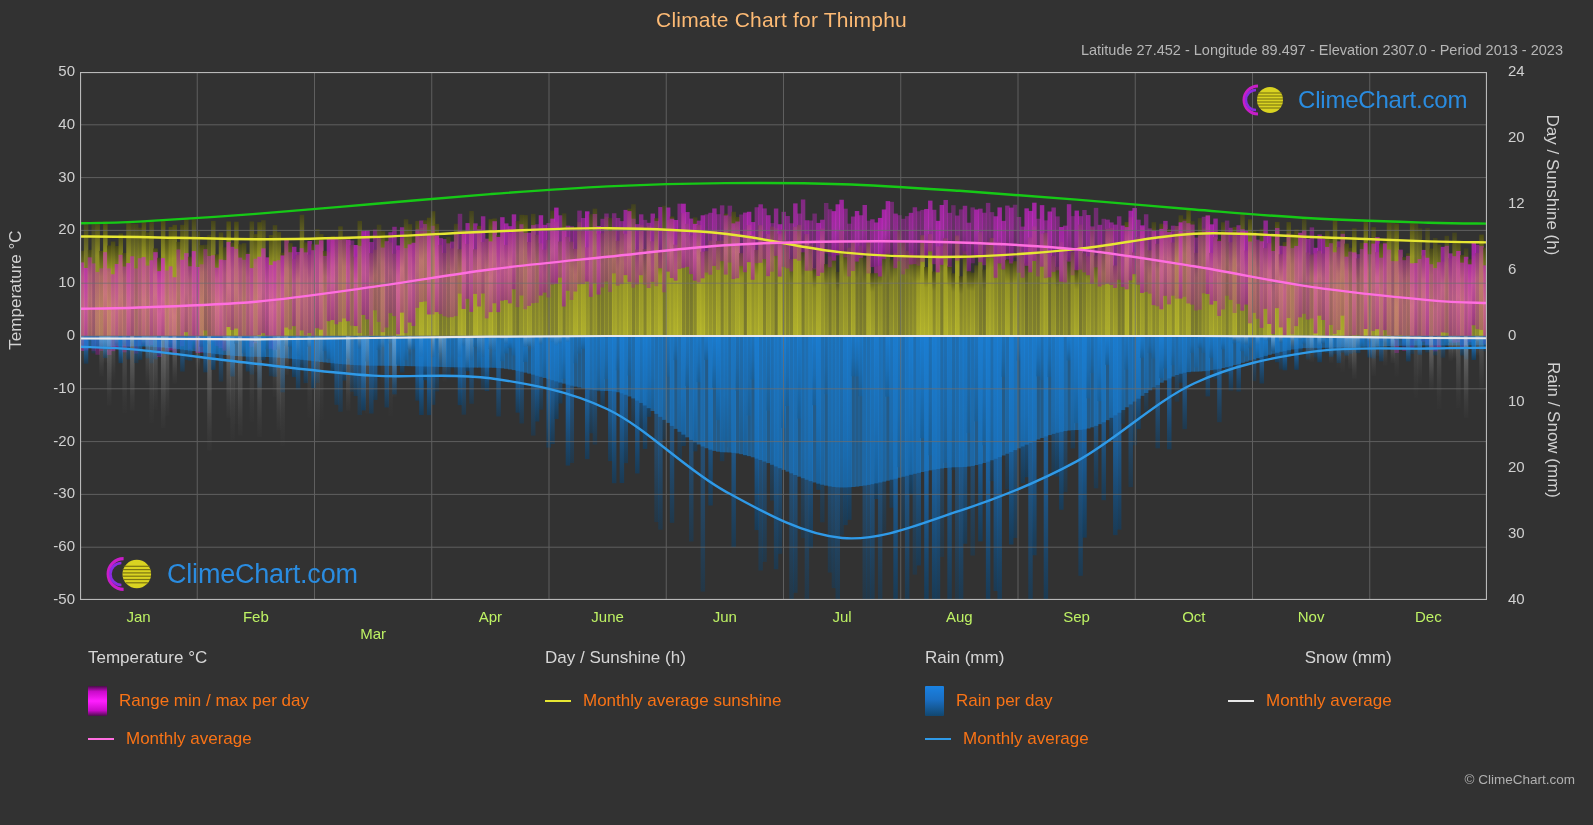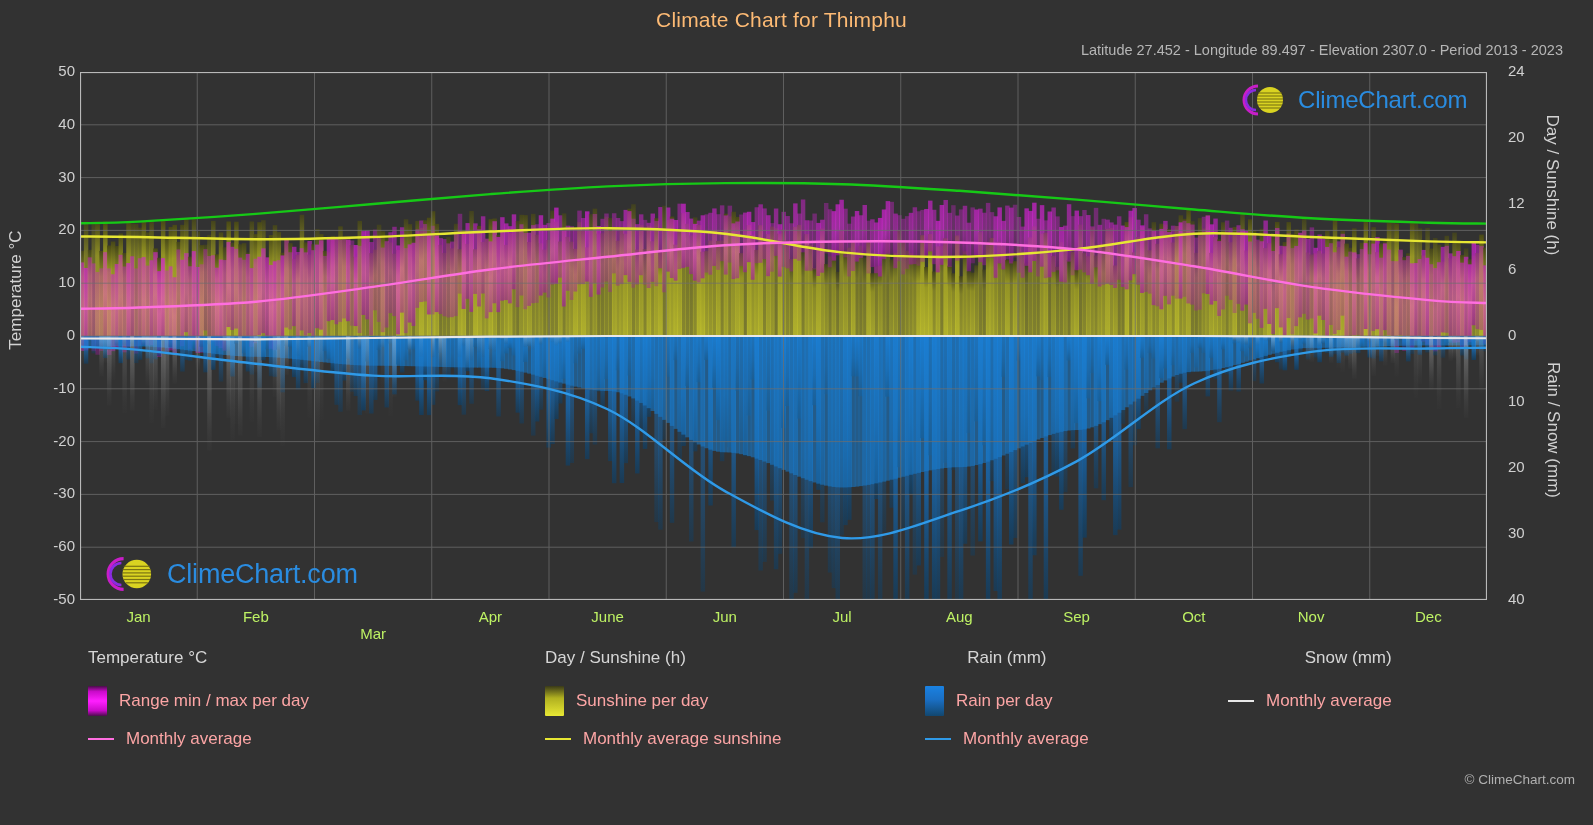--- a/index.html
+++ b/index.html
@@ -108,21 +108,21 @@
     color: #d6d6d6;
     margin-bottom: 14px;
     white-space: nowrap;
   }
   .legend-row {
     display: flex;
     align-items: center;
     height: 38px;
     white-space: nowrap;
   }
-  .legend-label { font-size: 17px; color: #fca5a5; }
+  .legend-label { font-size: 17px; color: #f97316; }
   .swatch-box {
     width: 19px;
     height: 30px;
     margin-right: 12px;
     flex: none;
     border-radius: 1px;
   }
   .swatch-line {
     width: 26px;
     height: 0;
@@ -1889,29 +1889,25 @@
           <span class="legend-label">Range min / max per day</span>
         </div>
         <div class="legend-row">
           <span class="swatch-line ln-temp"></span>
           <span class="legend-label">Monthly average</span>
         </div>
       </div>
       <div class="legend-col" style="left: 545px;">
         <div class="legend-head">Day / Sunshine (h)</div>
         <div class="legend-row">
-          <span class="swatch-box sw-sun"></span>
-          <span class="legend-label">Sunshine per day</span>
-        </div>
-        <div class="legend-row">
           <span class="swatch-line ln-yellow"></span>
           <span class="legend-label">Monthly average sunshine</span>
         </div>
       </div>
-      <div class="legend-col" style="left: 925px; text-align: center;">
+      <div class="legend-col" style="left: 925px;">
         <div class="legend-head">Rain (mm)</div>
         <div class="legend-row">
           <span class="swatch-box sw-rain"></span>
           <span class="legend-label">Rain per day</span>
         </div>
         <div class="legend-row">
           <span class="swatch-line ln-rain"></span>
           <span class="legend-label">Monthly average</span>
         </div>
       </div>

